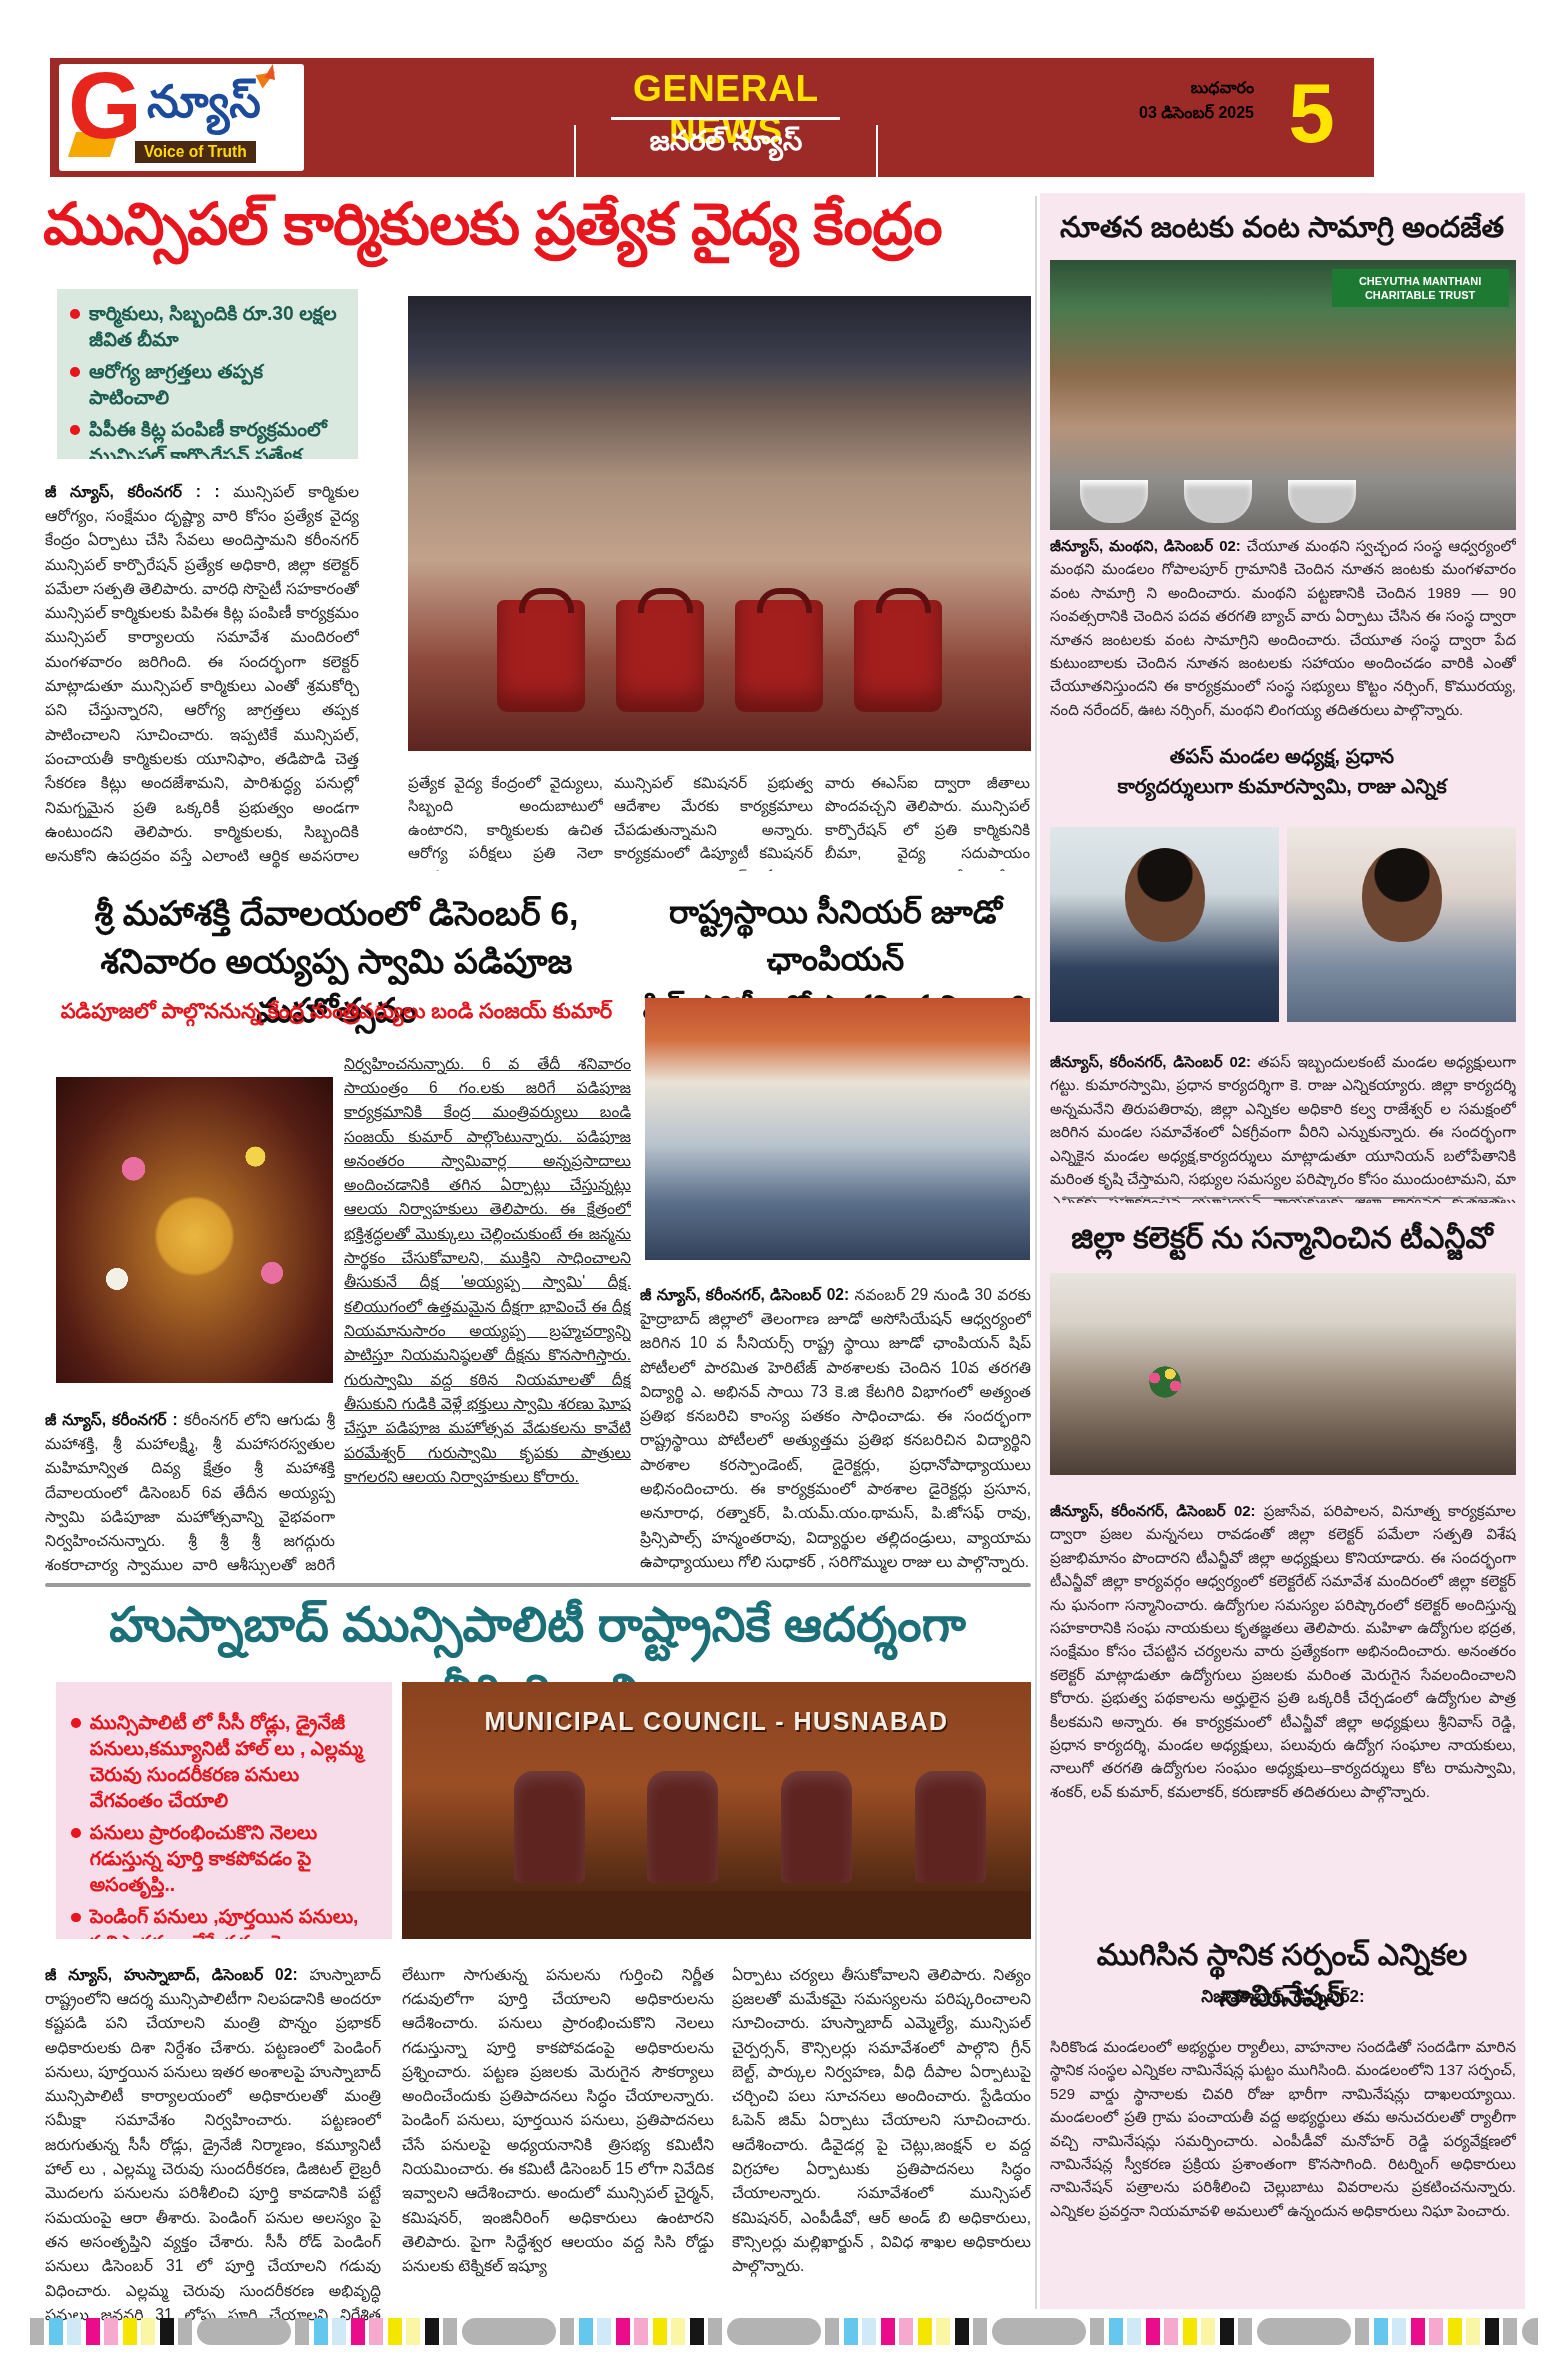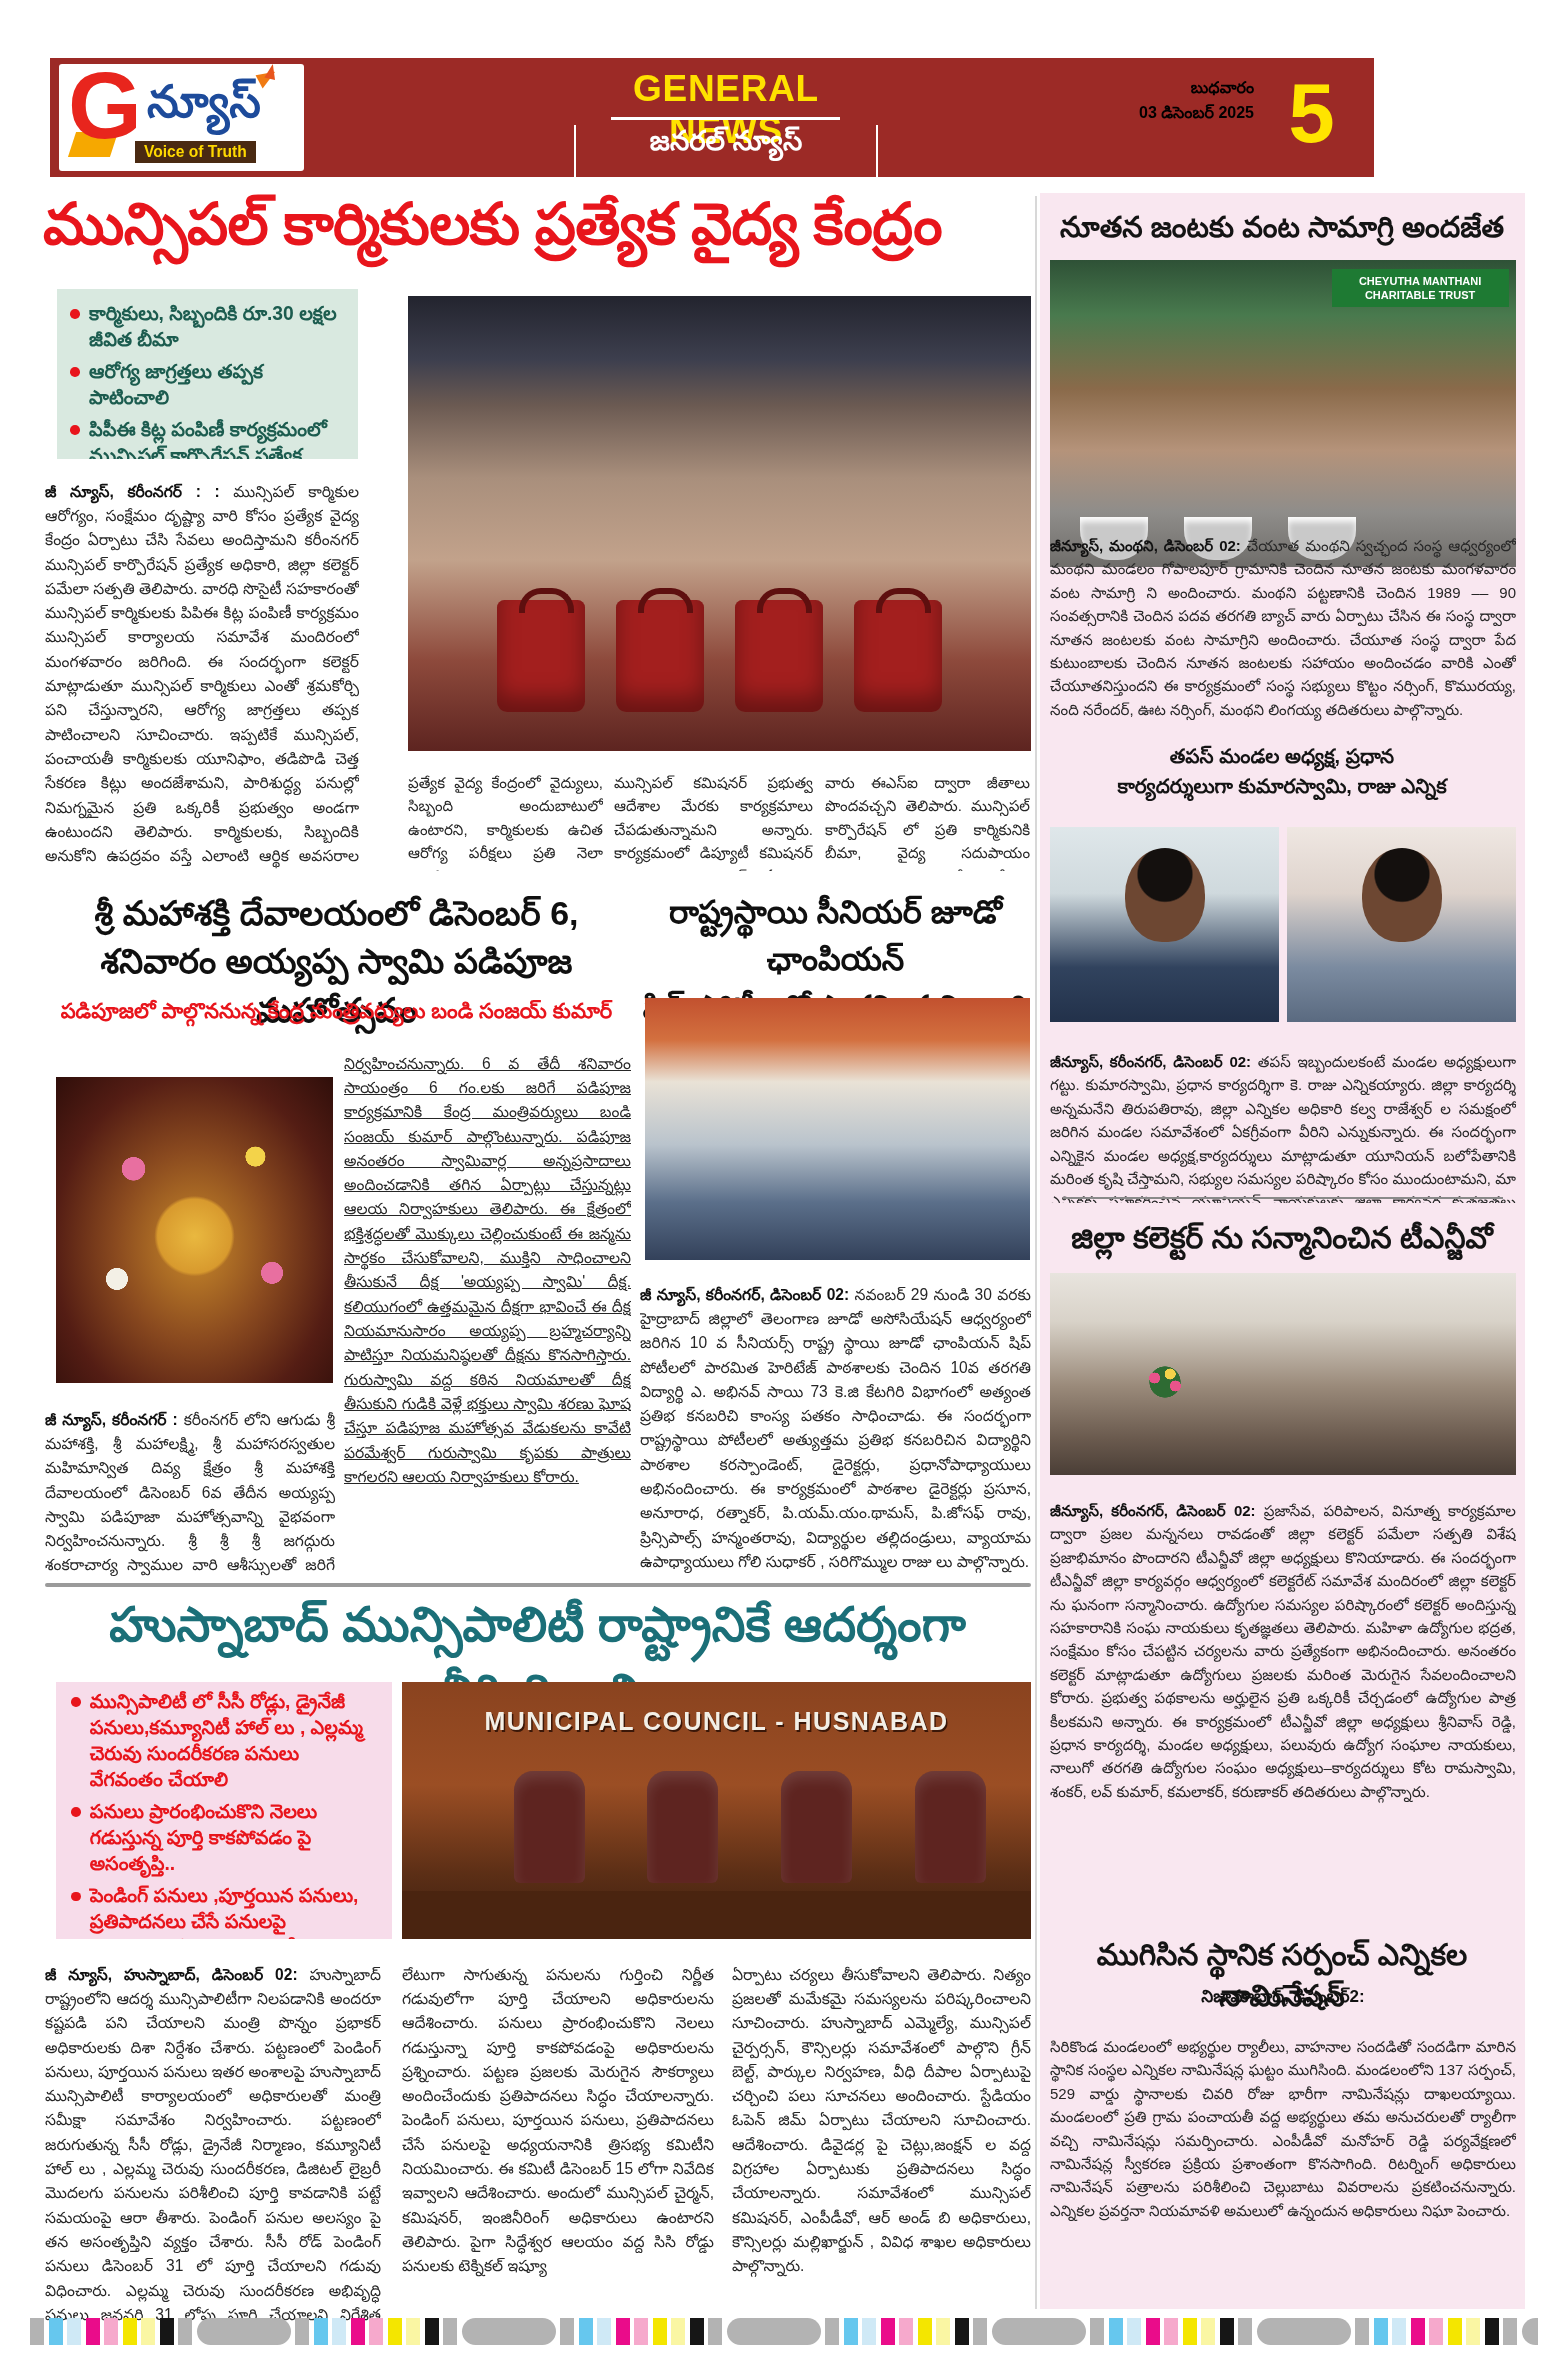--- a/index.html
+++ b/index.html
@@ -65,36 +65,36 @@
   .j-photo{left:645px;top:998px;width:385px;height:262px;background:
       linear-gradient(180deg,#c2512f 0%,#d3703f 16%,#e9e2d6 32%,#b9c3cc 56%,#5b6f8a 78%,#33415a 100%);}
   .j-body{left:640px;top:1267px;width:391px;height:299px;}
 
   
   .mid-divider{left:45px;top:1583px;width:986px;height:3.7px;background:#9a9a9a;border-radius:2.2px;}
   .v-divider{left:1035px;top:196px;width:1.5px;height:2113px;background:#d8d8d8;}
 
   
   .h-headline{left:43px;top:1597px;width:989px;text-align:center;font-size:48px;font-weight:bold;color:#1b6f78;}
-  .h-box{left:56px;top:1682px;width:336px;height:257px;background:#f7dcea;padding:7px 15px;box-sizing:border-box;overflow:hidden;}
+  .h-box{left:56px;top:1682px;width:336px;height:257px;background:#f7dcea;padding:28px 15px;box-sizing:border-box;overflow:hidden;}
   .h-photo{left:402px;top:1682px;width:629px;height:257px;background:
       linear-gradient(180deg,#8a431f 0%,#9b4e24 40%,#5d2f16 74%,#3a1e10 100%);overflow:hidden;}
   .council-banner{position:absolute;left:0;top:25px;width:100%;text-align:center;color:#f3efe6;font-size:25px;font-weight:bold;letter-spacing:1.5px;text-shadow:1.5px 1.5px 0 #3a1708;}
   .chair{position:absolute;top:89px;width:71px;height:112px;background:#5e2420;border-radius:19.3px 19.3px 6px 6px;box-shadow:inset 0 7.4px 13.4px rgba(255,255,255,.12);}
   .desk{position:absolute;left:0;bottom:0;width:100%;height:48px;background:#4a2410;}
   .h-col{top:1947px;height:364px;}
   .h-col1{left:45px;width:336px;}
   .h-col2{left:402px;width:312px;}
   .h-col3{left:732px;width:299px;}
 
   
   .rcol-bg{left:1040px;top:193px;width:485px;height:2116px;background:#f9e7f0;}
   .r-headline{text-align:center;font-weight:bold;color:#141414;overflow:hidden;}
   .r1-headline{left:1047px;top:211px;width:470px;font-size:29px;}
-  .r1-photo{left:1050px;top:260px;width:466px;height:307px;background:
+  .r1-photo{left:1050px;top:260px;width:466px;height:270px;background:
       linear-gradient(180deg,#2e5136 0%,#497a4e 18%,#8a6a4a 42%,#b5937a 62%,#8f8d8a 82%,#6f6d6a 100%);overflow:hidden;}
   .trust-banner{position:absolute;right:7.4px;top:9px;width:171px;background:#1e7a33;color:#fff;font-size:11px;font-weight:bold;text-align:center;padding:4.5px 3px;line-height:1.3;}
   .pot{position:absolute;bottom:7.4px;width:68px;height:43px;background:#c9c9c9;border-radius:0 0 30px 30px;box-shadow:inset 0 4.5px 6px #fff;}
   .r1-body{left:1050px;top:521px;width:466px;height:207px;font-size:15px;margin-top:13px;}
   .r2-headline{left:1047px;top:741px;width:470px;font-size:20px;line-height:1.5;}
   .portrait{top:827px;width:229px;height:195px;overflow:hidden;}
   .p1{left:1050px;background:linear-gradient(180deg,#dfe7ea 0%,#cfd9dd 34%,#31435e 72%,#22314a 100%);}
   .p2{left:1287px;background:linear-gradient(180deg,#efe7e2 0%,#ded3cc 34%,#7b8ba0 72%,#5a6a80 100%);}
   .head{position:absolute;left:50%;top:21px;transform:translateX(-50%);width:80px;height:94px;border-radius:50% 50% 46% 46%;background:radial-gradient(circle at 50% 28%,#14100e 0 34%,#6d4732 36% 100%);}
   .r2-body{left:1050px;top:1035px;width:466px;height:153px;font-size:15px;}

